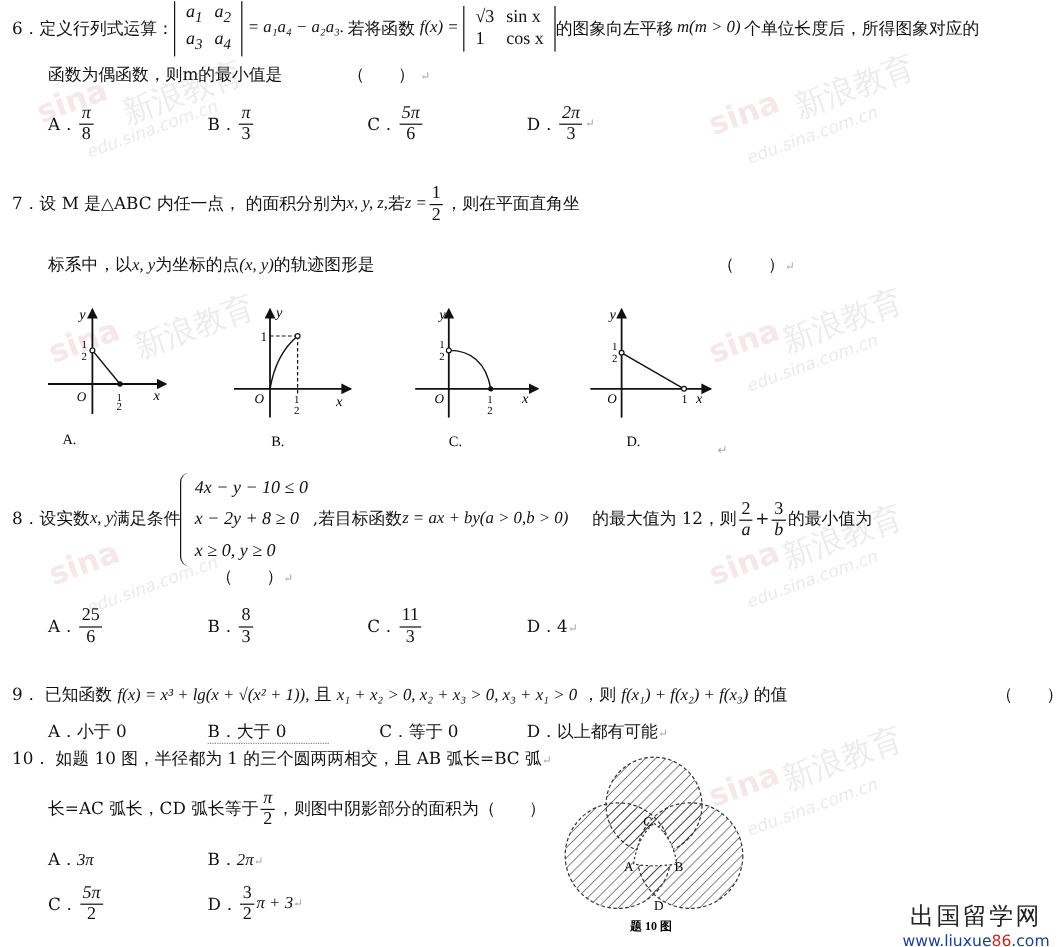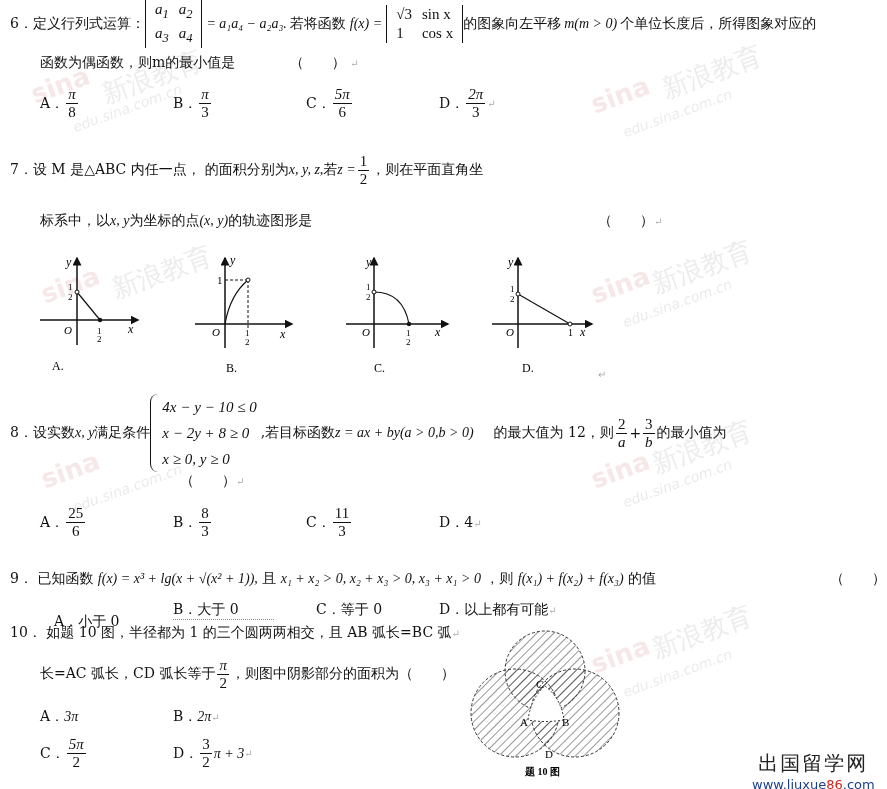--- a/index.html
+++ b/index.html
@@ -277,21 +277,21 @@
   <span>且</span>
   <span class="m">x₁ + x₂ &gt; 0, x₂ + x₃ &gt; 0, x₃ + x₁ &gt; 0</span>
   <span>，则</span>
   <span class="m">f(x₁) + f(x₂) + f(x₃)</span>
   <span>的值</span>
 </div>
 <div class="abs" style="left:830px;top:570px;">
   <span>（　　）</span><span class="ret">↵</span>
 </div>
 <div class="abs" style="left:40px;top:601px;">
-  <span class="abs" style="left:0;top:12px;margin-left:14px;"><span>A．</span><span>小于 0</span></span>
+  <span class="abs" style="left:0;top:0;"><span>A．</span><span>小于 0</span></span>
   <span class="abs" style="left:133px;top:0;border-bottom:1px dotted #888;padding-right:35px;"><span>B．</span><span>大于 0</span></span>
   <span class="abs" style="left:276px;top:0;"><span>C．</span><span>等于 0</span></span>
   <span class="abs" style="left:399px;top:0;"><span>D．</span><span>以上都有可能</span><span class="ret">↵</span></span>
 </div>
 
 <div class="abs" style="left:10px;top:624px;">
   <span>10．</span>
   <span>如题 10 图，半径都为 1 的三个圆两两相交，且 AB 弧长=BC 弧</span><span class="ret">↵</span>
 </div>
 <div class="abs" style="left:40px;top:652px;height:44px;display:flex;align-items:center;">

